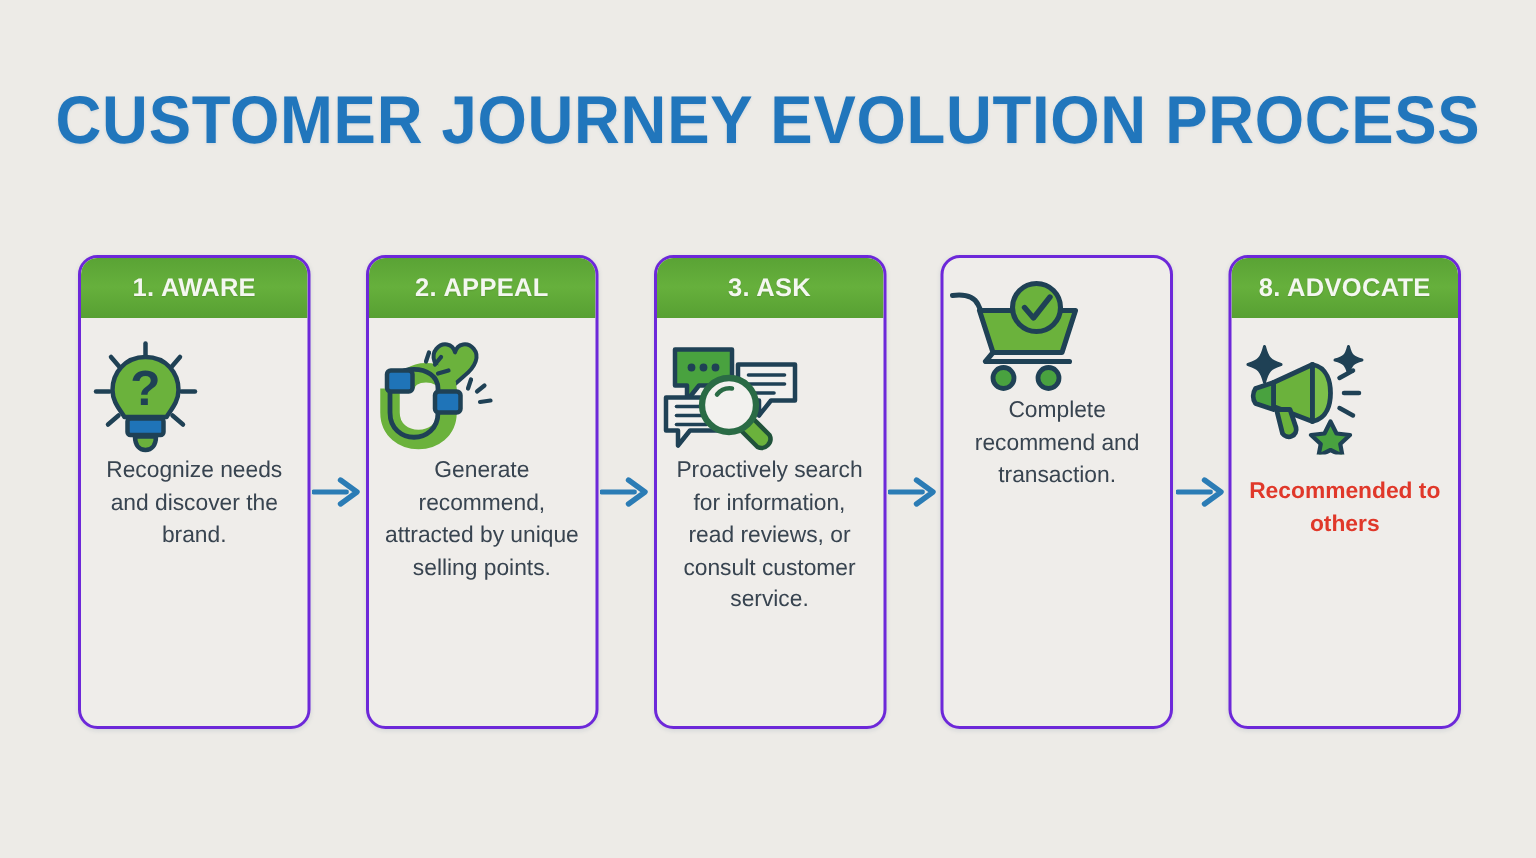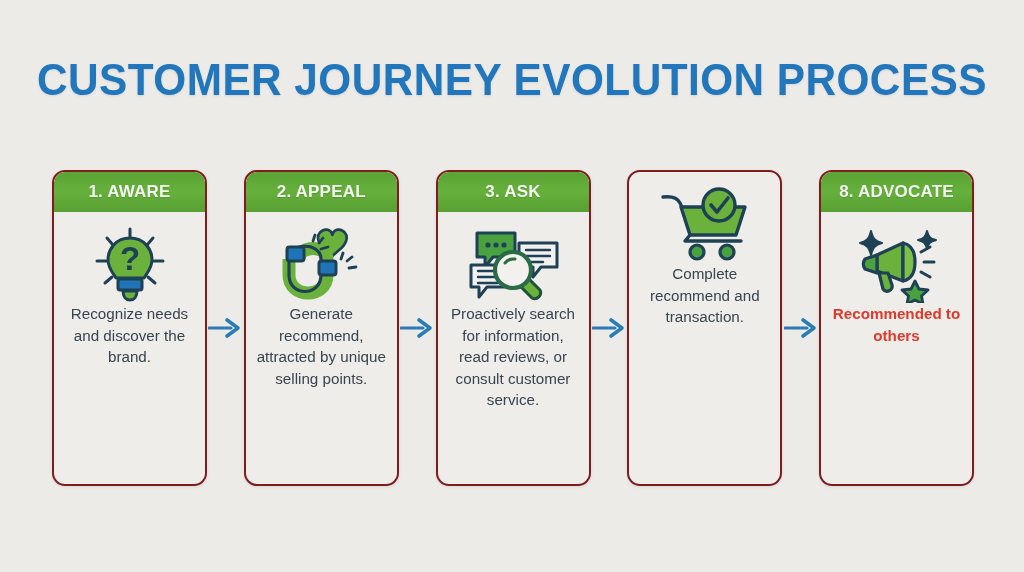--- a/index.html
+++ b/index.html
@@ -42,26 +42,26 @@
     height: 316px;
     display: flex;
     align-items: flex-start;
     justify-content: space-between;
   }
 
   .card {
     width: 155px;
     height: 316px;
     box-sizing: border-box;
-    border: 2px solid #7f1d1d;
+    border: 2px solid #6d28d9;
     border-radius: 13px;
     background: #efedea;
     display: flex;
     flex-direction: column;
-    align-items: center;
+    align-items: flex-start;
     overflow: hidden;
     box-shadow: 0 1px 3px rgba(60,90,120,0.13);
   }
 
   .card-header {
     width: 100%;
     height: 40px;
     box-sizing: border-box;
     background: linear-gradient(180deg, #5aa335 0%, #66b03c 48%, #57a032 100%);
     border-radius: 10px 10px 0 0;
@@ -89,20 +89,21 @@
   .card-body {
     padding: 0 8px;
     text-align: center;
     color: #384450;
     font-size: 15.2px;
     line-height: 1.42;
     flex: 0 0 auto;
   }
 
   .card-note {
+    margin-top: 14px;
     padding: 0 6px;
     text-align: center;
     color: #e0382a;
     font-weight: bold;
     font-size: 15.2px;
     line-height: 1.42;
   }
 
   
   .arrow {

